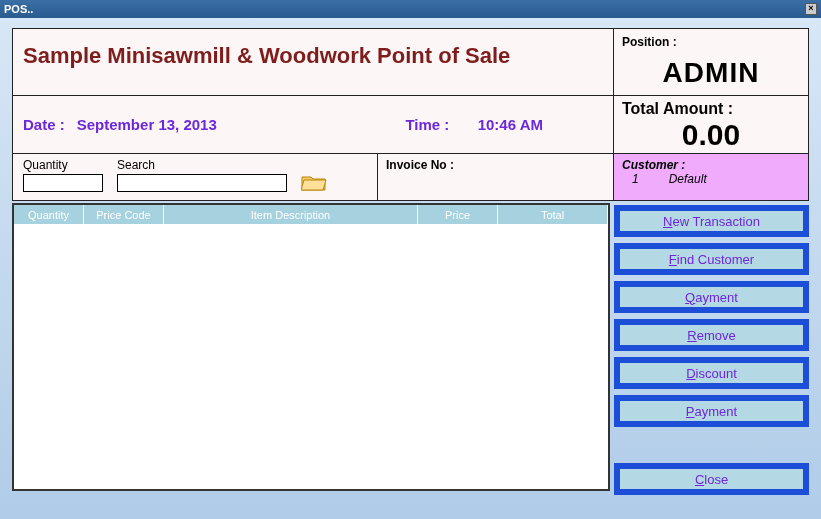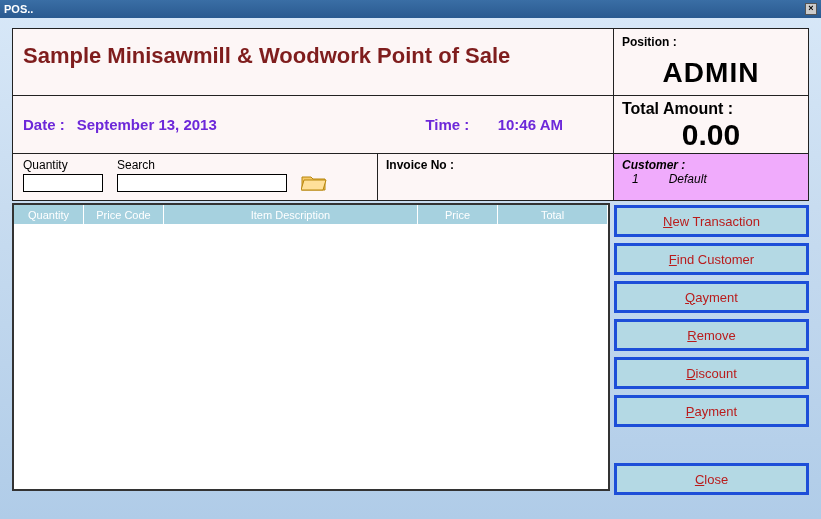--- a/index.html
+++ b/index.html
@@ -62,21 +62,21 @@
     display: flex;
     align-items: center;
     padding: 14px 10px;
     font-family: "Trebuchet MS", sans-serif;
     font-weight: bold;
     font-size: 15px;
     color: #6d28d9;
   }
   .dtcell .gap { display:inline-block; width:20px;}
   .dtcell .datelabel { margin-right: 12px;}
-  .dtcell .timewrap { margin-left: auto; margin-right: 40px;}
+  .dtcell .timewrap { margin-left: auto; margin-right: 60px;}
   .totalcell {
     width: 195px;
     border: 1px solid #222; border-top: none; border-left: none;
     background: #fdf6f6;
     padding: 4px 8px 2px 8px;
   }
   .totalcell .lbl { font-size: 16px; font-weight: bold;}
   .totalcell .val { font-size: 30px; font-weight: bold; text-align: center; line-height: 1.1;}
   .row3 { display: flex; }
   .qtysearch {
@@ -136,23 +136,23 @@
   .btns {
     width: 195px;
     display: flex;
     flex-direction: column;
     gap: 6px;
     padding-top: 2px;
   }
   .btns button {
     height: 32px;
     background: #b4d9e4;
-    border: 3px solid #1d4ed8;
+    border: 6px solid #1d4ed8;
     font-size: 13px;
-    color: #b91c1c;
+    color: #6d28d9;
     cursor: pointer;
     font-family: inherit;
   }
   .btns .spacer { height: 24px; }
   .mn { text-decoration: underline; }
 </style>
 </head>
 <body>
 
 <div class="titlebar">

